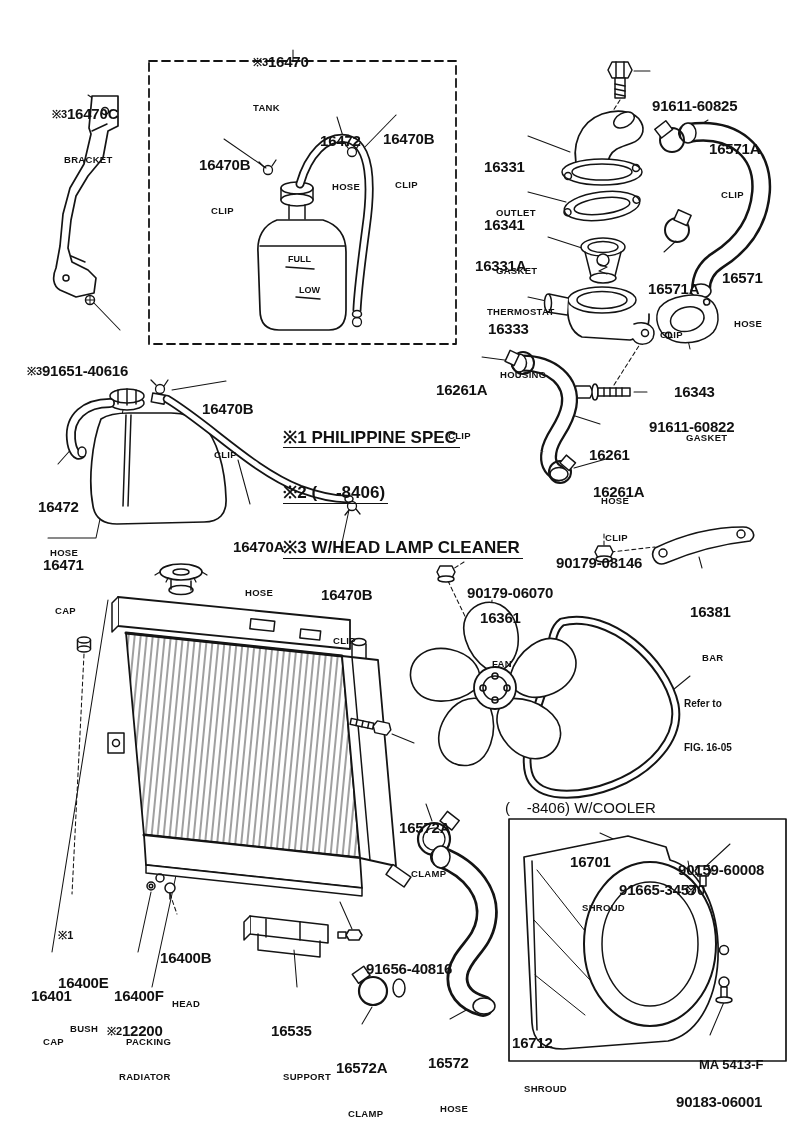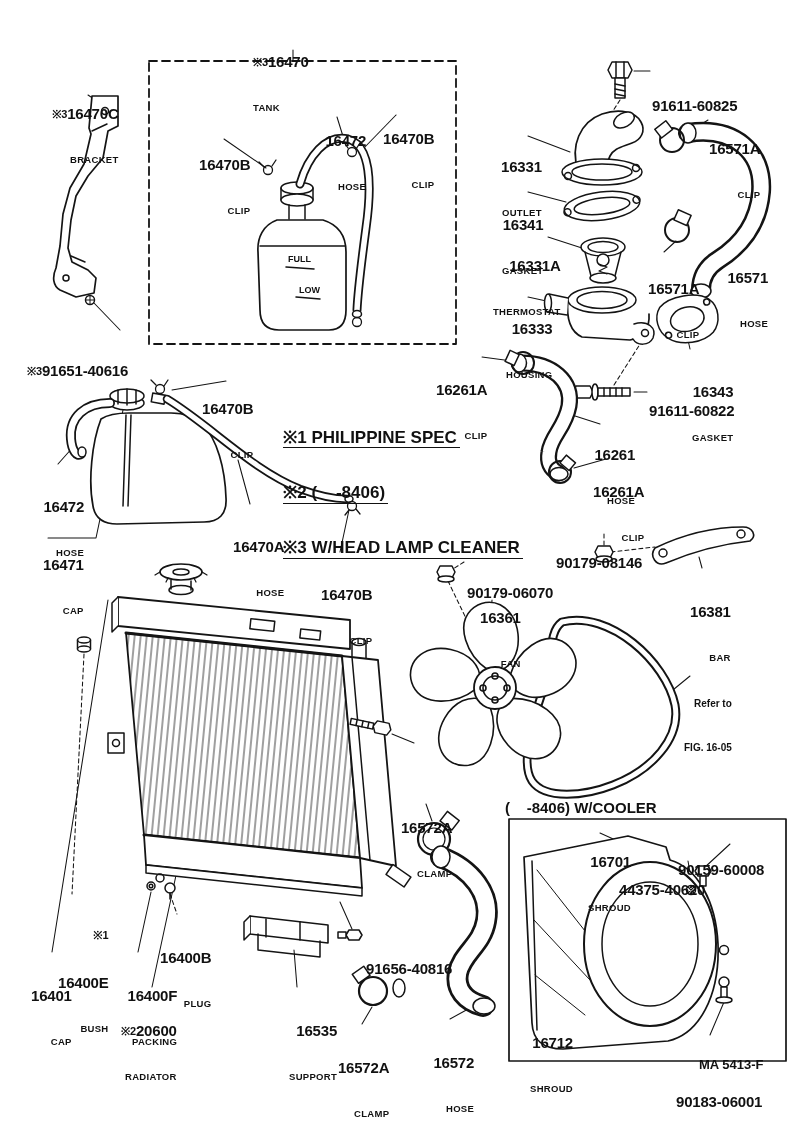--- a/index.html
+++ b/index.html
@@ -2,31 +2,31 @@
 <html><head>
 <meta charset="utf-8">
 <style>
   * { margin:0; padding:0; box-sizing:border-box; }
   html,body { background:#ffffff; }
   .sheet {
     position:relative; width:800px; height:1122px; background:#ffffff;
     overflow:hidden; font-family:"Liberation Sans", sans-serif; color:#111;
   }
   .art { position:absolute; left:0; top:0; width:800px; height:1122px; }
-  .lbl { position:absolute; font-weight:700; line-height:1.05; white-space:pre;text-align:right; }
+  .lbl { position:absolute; font-weight:700; line-height:1.05; white-space:pre; }
   .num  { font-size:15px; letter-spacing:-0.2px; }
   .pref { font-size:11px; vertical-align:1px; }
   .pref-line { font-size:11px; }
-  .desc { font-size:9.5px; letter-spacing:0.3px; margin-left:18px; }
+  .desc { font-size:9.5px; letter-spacing:0.3px; margin-left:12px; }
   .center { text-align:left; }
   .center .desc { margin-left:0; }
   .nline { display:block; width:max-content; font-size:17px; white-space:pre;
            border-bottom:1.6px solid #111; padding:0 3px 1px 0; margin-bottom:2px; }
   .refer div { font-size:10px; }
-  .variant { font-size:15px; font-weight:700; }
+  .variant { font-size:15px; font-weight:400; }
   .footer { font-size:13px; font-weight:700; }
 </style>
 </head>
 <body>
 
 <div class="sheet">
 
 <svg class="art" viewBox="0 0 800 1122">
  <defs>
    <pattern id="fins" width="6" height="14" patternUnits="userSpaceOnUse" patternTransform="rotate(5.5)">
@@ -491,21 +491,21 @@
 
 <div class="lbl" style="left:27px;top:329px">
   <div class="num"><span class="pref">※3</span><span>91651-40616</span></div>
 </div>
 
 <div class="lbl" style="left:436px;top:348px">
   <div class="num">16261A</div>
   <div class="desc">CLIP</div>
 </div>
 
-<div class="lbl" style="left:649px;top:369px">
+<div class="lbl" style="left:649px;top:385px">
   <div class="num">91611-60822</div>
 </div>
 
 <div class="lbl" style="left:202px;top:367px">
   <div class="num">16470B</div>
   <div class="desc">CLIP</div>
 </div>
 
 <div class="lbl notes" style="left:283px;top:395px">
   <span class="nline">※1 PHILIPPINE SPEC</span>
@@ -577,50 +577,50 @@
 <div class="lbl" style="left:678px;top:828px">
   <div class="num">90159-60008</div>
 </div>
 
 <div class="lbl" style="left:570px;top:820px">
   <div class="num">16701</div>
   <div class="desc">SHROUD</div>
 </div>
 
 <div class="lbl" style="left:619px;top:848px">
-  <div class="num">44375-40620</div>
+  <div class="num">91665-34570</div>
 </div>
 
 <div class="lbl" style="left:58px;top:896px">
   <div class="pref-line">※1</div>
   <div class="num">16400E</div>
   <div class="desc">BUSH</div>
 </div>
 
 <div class="lbl" style="left:160px;top:916px">
   <div class="num">16400B</div>
-  <div class="desc">PLUG</div>
+  <div class="desc">HEAD</div>
 </div>
 
 <div class="lbl" style="left:366px;top:927px">
   <div class="num">91656-40816</div>
 </div>
 
 <div class="lbl" style="left:31px;top:954px">
   <div class="num">16401</div>
   <div class="desc">CAP</div>
 </div>
 
 <div class="lbl" style="left:114px;top:954px">
   <div class="num">16400F</div>
   <div class="desc">PACKING</div>
 </div>
 
 <div class="lbl" style="left:107px;top:989px">
-  <div class="num"><span class="pref">※2</span><span>20600</span></div>
+  <div class="num"><span class="pref">※2</span><span>12200</span></div>
   <div class="desc">RADIATOR</div>
 </div>
 
 <div class="lbl" style="left:271px;top:989px">
   <div class="num">16535</div>
   <div class="desc">SUPPORT</div>
 </div>
 
 <div class="lbl" style="left:336px;top:1026px">
   <div class="num">16572A</div>

